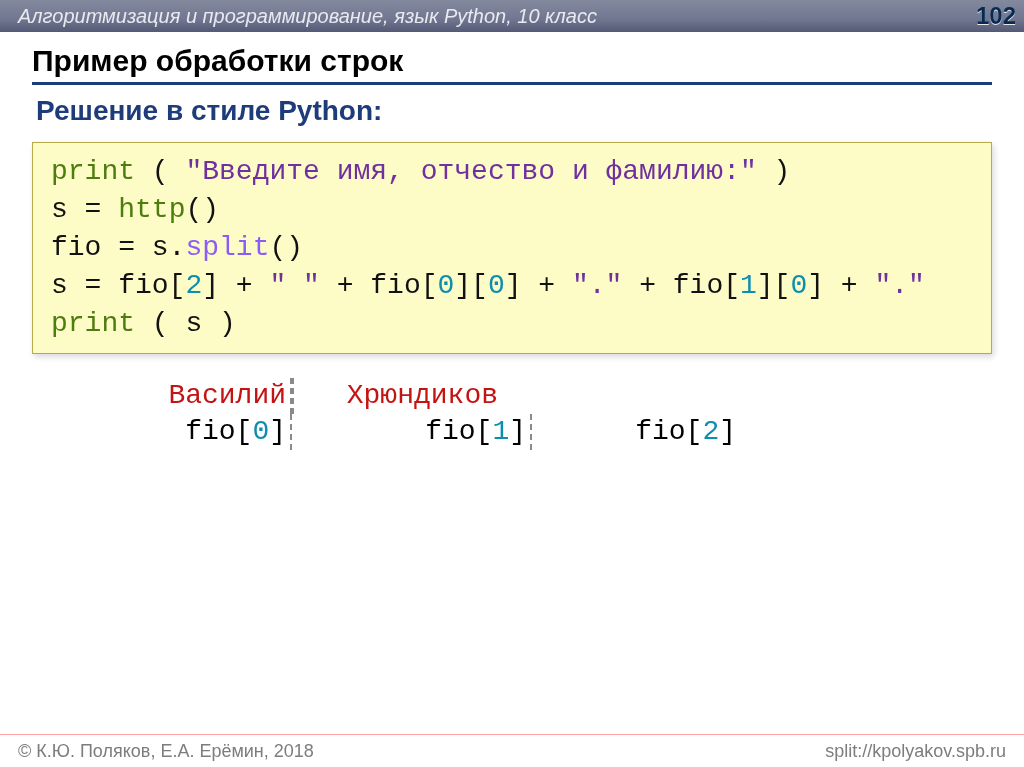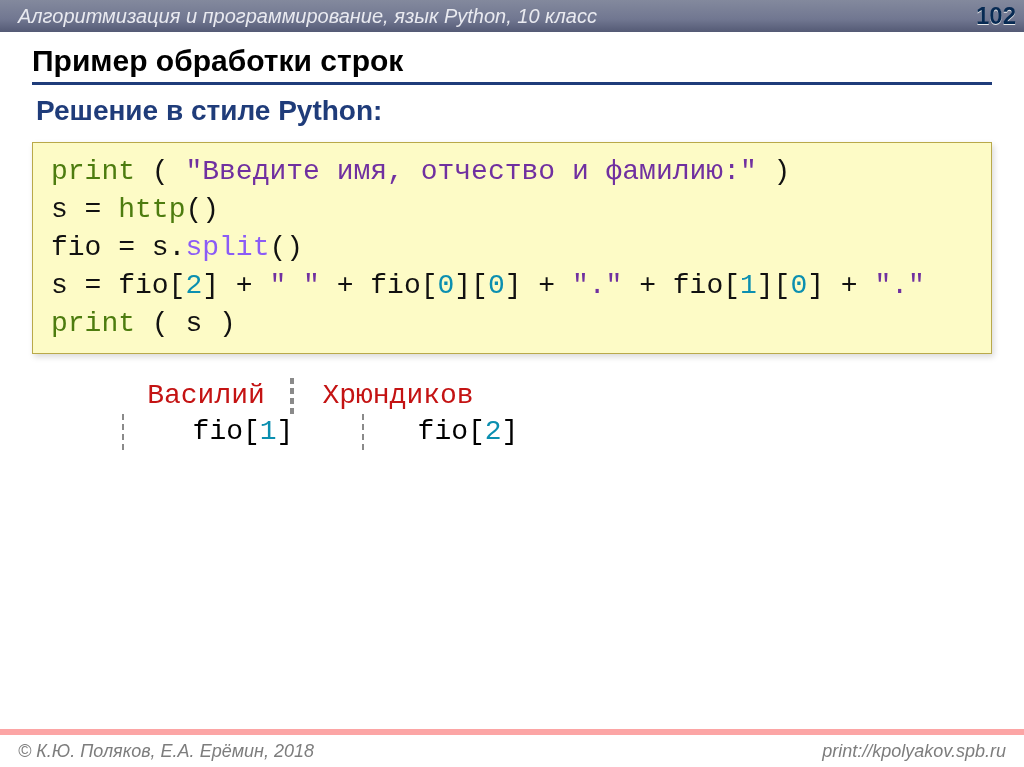--- a/index.html
+++ b/index.html
@@ -73,37 +73,36 @@
 
   .names {
     margin-top: 24px;
     padding-left: 90px;
     font-family: "Courier New", Courier, monospace;
     font-size: 28px;
     line-height: 36px;
   }
   .names-row { display: flex; }
   .seg {
-    text-align: center;
+    text-align: right;
     padding: 0 4px;
     white-space: pre;
   }
   .sep {
     width: 0;
     border-right: 2px dashed #8a8a8a;
   }
   .red  { color: #c41313; }
   .blue { color: #0b8fb0; }
 
   .footer {
     position: absolute;
     left: 0; bottom: 0; right: 0;
     height: 32px;
-    border-top: 6px solid #fca5a5;
-    font-style: italic;
+    border-top: 1px solid #fca5a5;
     color: #7d7d7d;
     font-size: 18px;
     line-height: 32px;
     padding: 0 18px;
   }
   .footer .furl { float: right; }
 </style>
 </head>
 <body>
 
@@ -126,27 +125,28 @@
 <span><span class="kw">print</span><span> ( s )</span></span></div>
 
     <div class="names">
       <div class="names-row">
         <div class="seg" style="width:160px"><span class="red">Василий</span></div>
         <div class="sep"></div>
         <div class="sep"></div>
         <div class="seg" style="width:200px"><span class="red">Хрюндиков</span></div>
       </div>
       <div class="names-row">
+        <div class="seg" style="width:160px"><span><span>fio[</span><span class="blue">0</span><span>]</span></span></div>
         <div class="sep"></div>
         <div class="seg" style="width:230px"><span><span>fio[</span><span class="blue">1</span><span>]</span></span></div>
         <div class="sep"></div>
         <div class="seg" style="width:200px"><span><span>fio[</span><span class="blue">2</span><span>]</span></span></div>
       </div>
     </div>
 
   </div>
 
   <div class="footer">
     <span>© К.Ю. Поляков, Е.А. Ерёмин, 2018</span>
-    <span class="furl">print://kpolyakov.spb.ru</span>
+    <span class="furl">split://kpolyakov.spb.ru</span>
   </div>
 
 </div>
 
 </body></html>

